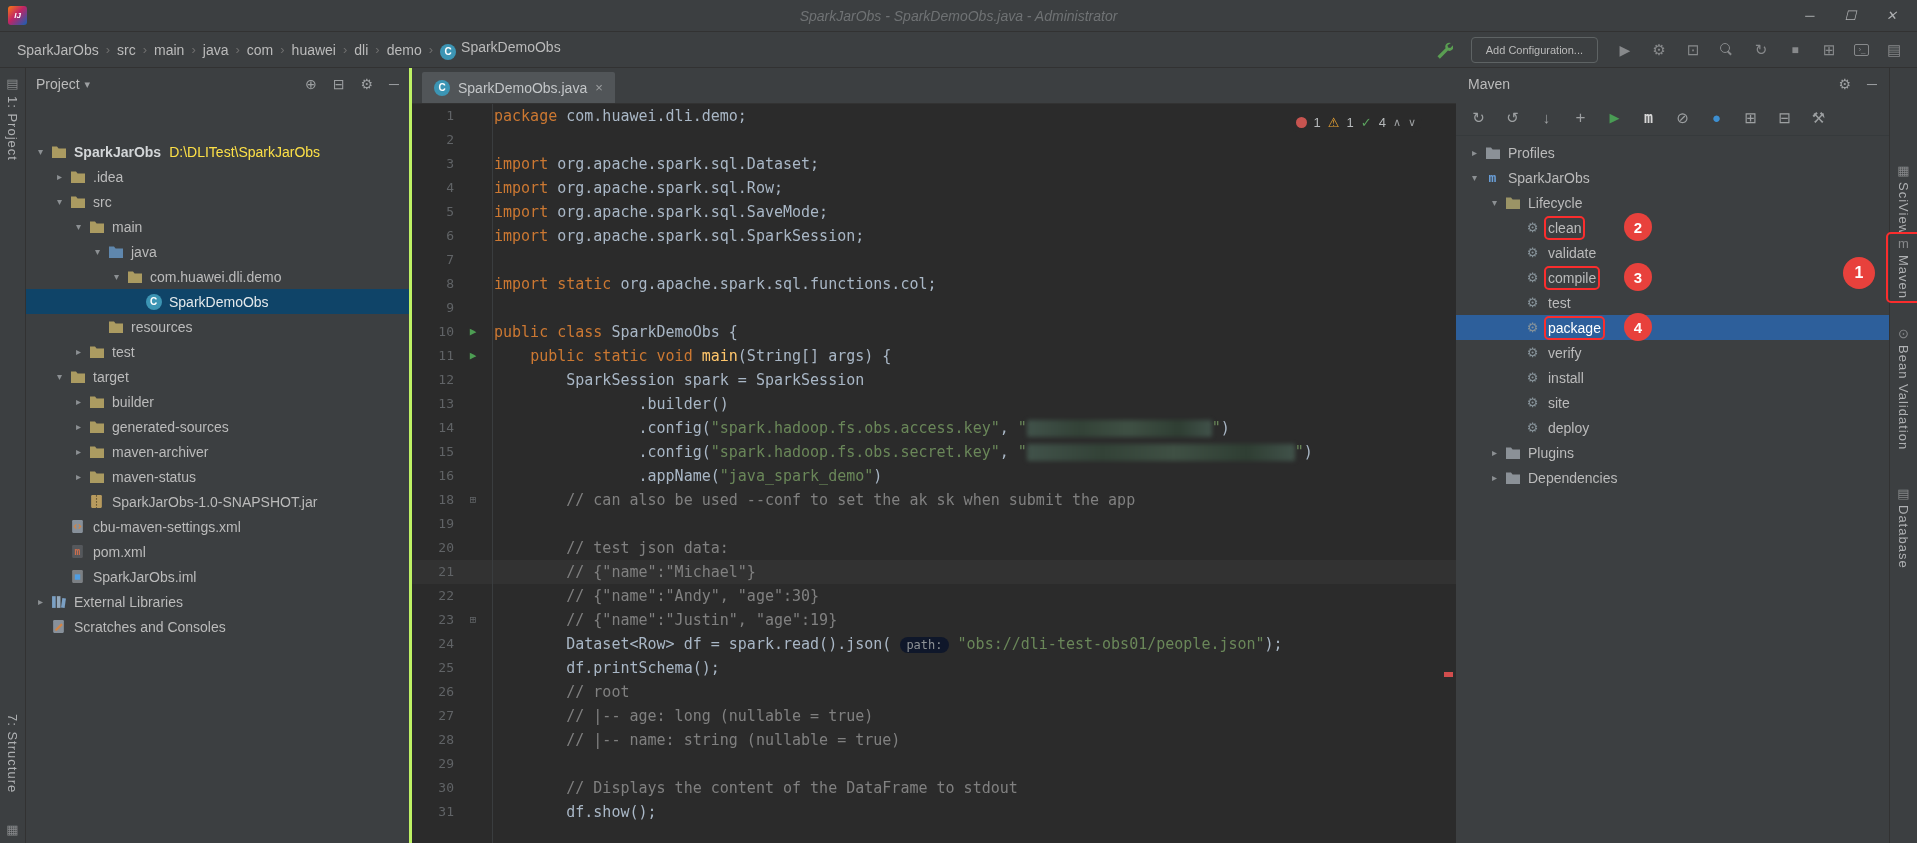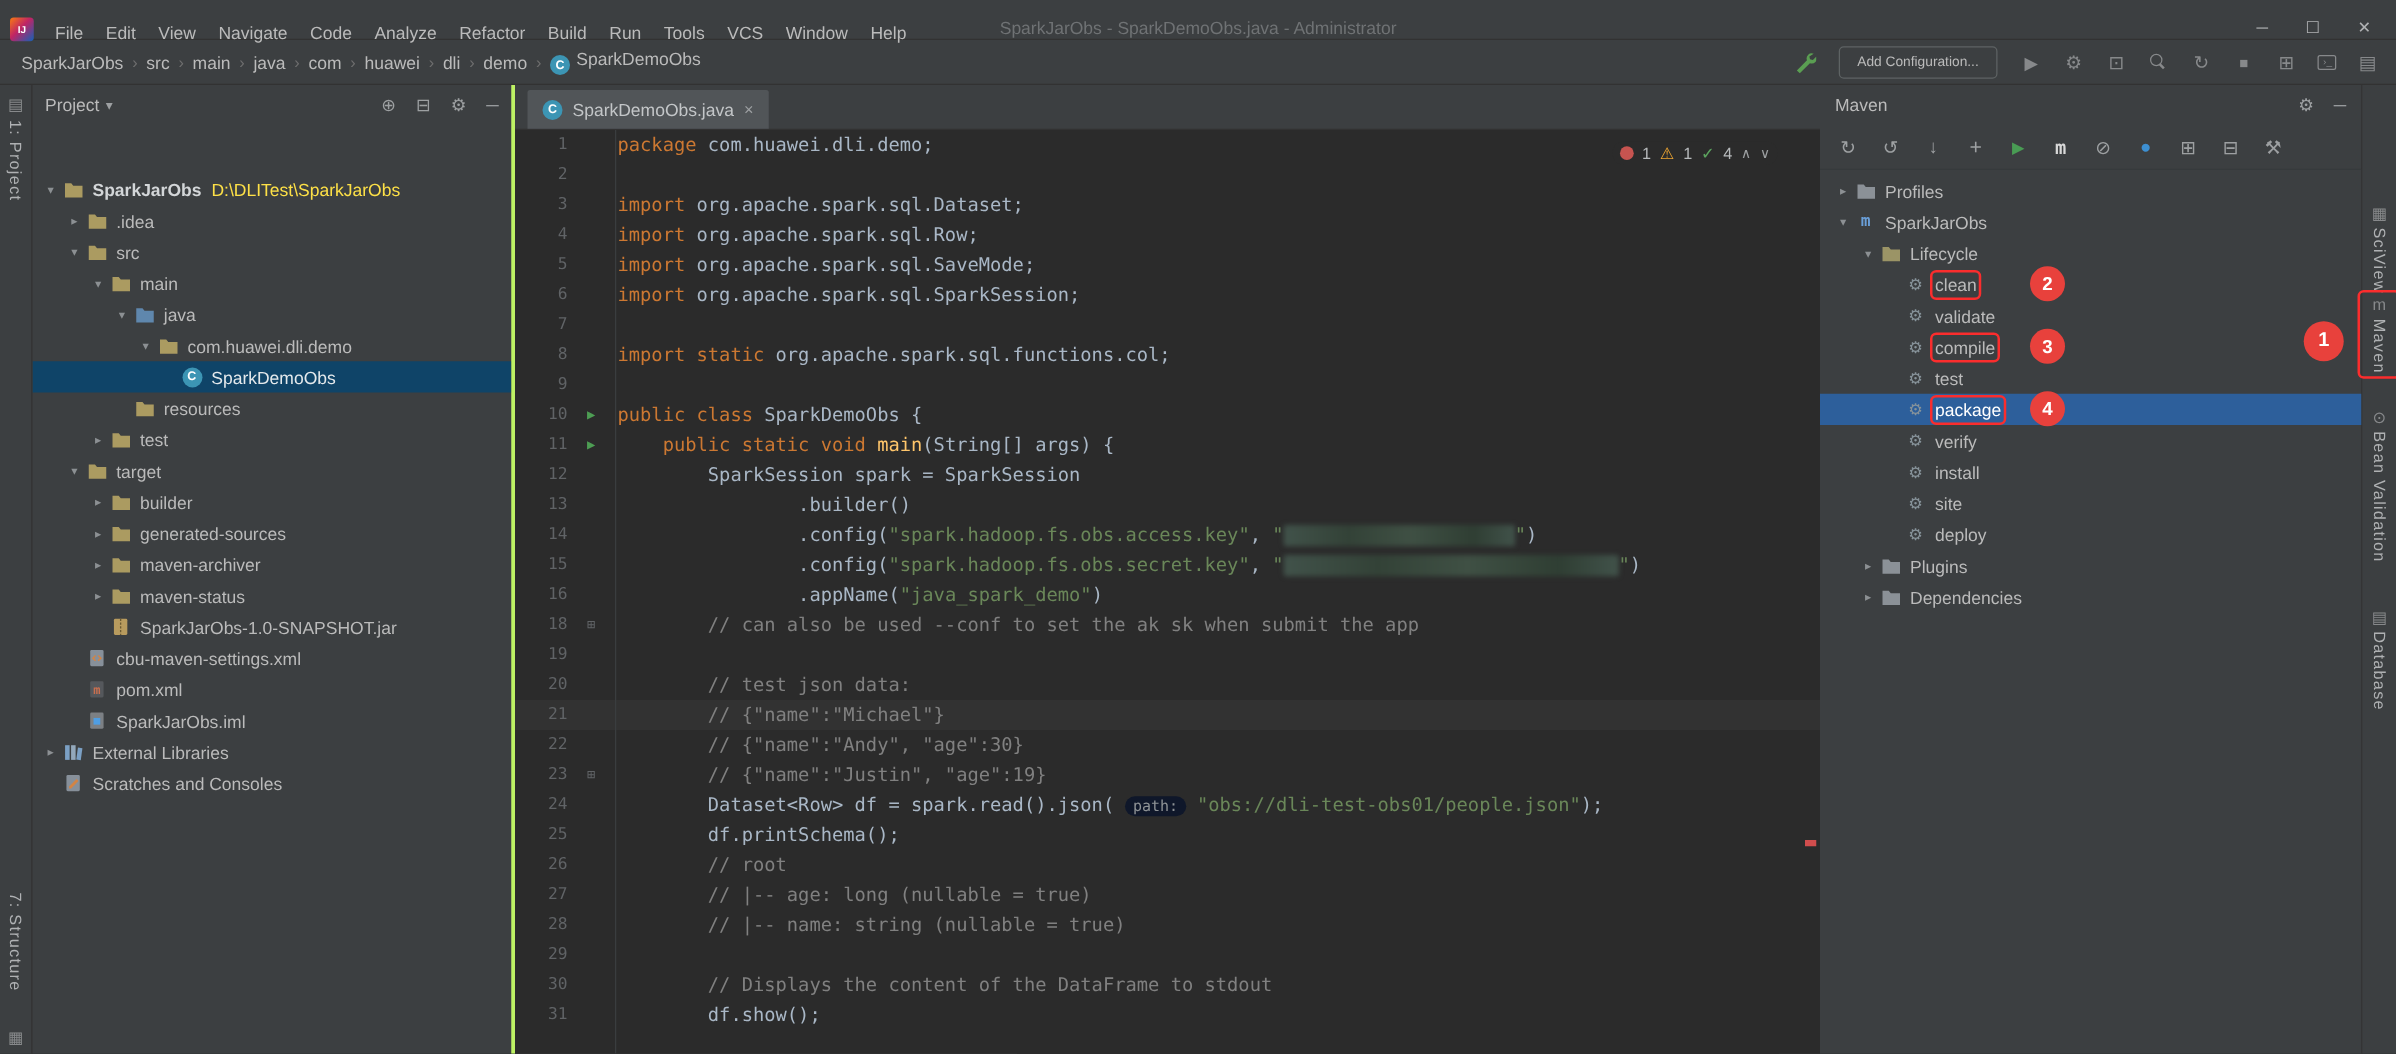--- a/index.html
+++ b/index.html
@@ -1,22 +1,22 @@
 <!DOCTYPE html>
 <html><head>
 <meta charset="utf-8">
 <style>
   html,body{margin:0;padding:0;width:1917px;height:843px;overflow:hidden;background:#2b2b2b;}
   *{box-sizing:border-box;}
   .app{width:1917px;height:843px;display:flex;flex-direction:column;background:#3c3f41;
        font-family:"Liberation Sans",sans-serif;font-size:14px;color:#bbbbbb;position:relative;}
 
   
-  .menubar{height:32px;flex:0 0 32px;display:flex;padding:14px 8px;
-           background:#3c3f41;border-bottom:1px solid #323232;position:relative;}
+  .menubar{height:32px;flex:0 0 32px;display:flex;align-items:center;padding:14px 8px;
+           background:#3c3f41;border-bottom:1px solid #323232;position:relative;font-style:italic;}
   .appicon{width:19px;height:19px;border-radius:3px;margin-right:8px;
            background:linear-gradient(135deg,#f97a12,#c02465 45%,#1262b7);display:inline-flex;
            align-items:center;justify-content:center;color:#fff;font-size:8px;font-weight:bold;}
   .menus{display:flex;}
   .menu-item{padding:4px 9px;cursor:pointer;}
   .wintitle{position:absolute;left:50%;transform:translateX(-50%);color:#6f7274;}
   .winctrl{margin-left:auto;display:flex;gap:30px;padding-right:12px;color:#afb1b3;font-size:13px;}
   .winctrl span{cursor:pointer;}
 
   
@@ -156,35 +156,20 @@
             font-weight:bold;font-size:16px;display:flex;align-items:center;justify-content:center;
             left:1843px;top:257px;z-index:7;}
 </style>
 </head>
 <body>
 
 <div class="app">
 
   <div class="menubar">
     <span class="appicon">IJ</span>
-    <nav class="menus">
-        <span class="menu-item">File</span>
-        <span class="menu-item">Edit</span>
-        <span class="menu-item">View</span>
-        <span class="menu-item">Navigate</span>
-        <span class="menu-item">Code</span>
-        <span class="menu-item">Analyze</span>
-        <span class="menu-item">Refactor</span>
-        <span class="menu-item">Build</span>
-        <span class="menu-item">Run</span>
-        <span class="menu-item">Tools</span>
-        <span class="menu-item">VCS</span>
-        <span class="menu-item">Window</span>
-        <span class="menu-item">Help</span>
-      </nav>
     <div class="wintitle">SparkJarObs - SparkDemoObs.java - Administrator</div>
     <div class="winctrl">
       <span>─</span>
       <span>☐</span>
       <span>✕</span>
     </div>
   </div>
 
   <div class="toolbar">
     <div class="crumbs">

